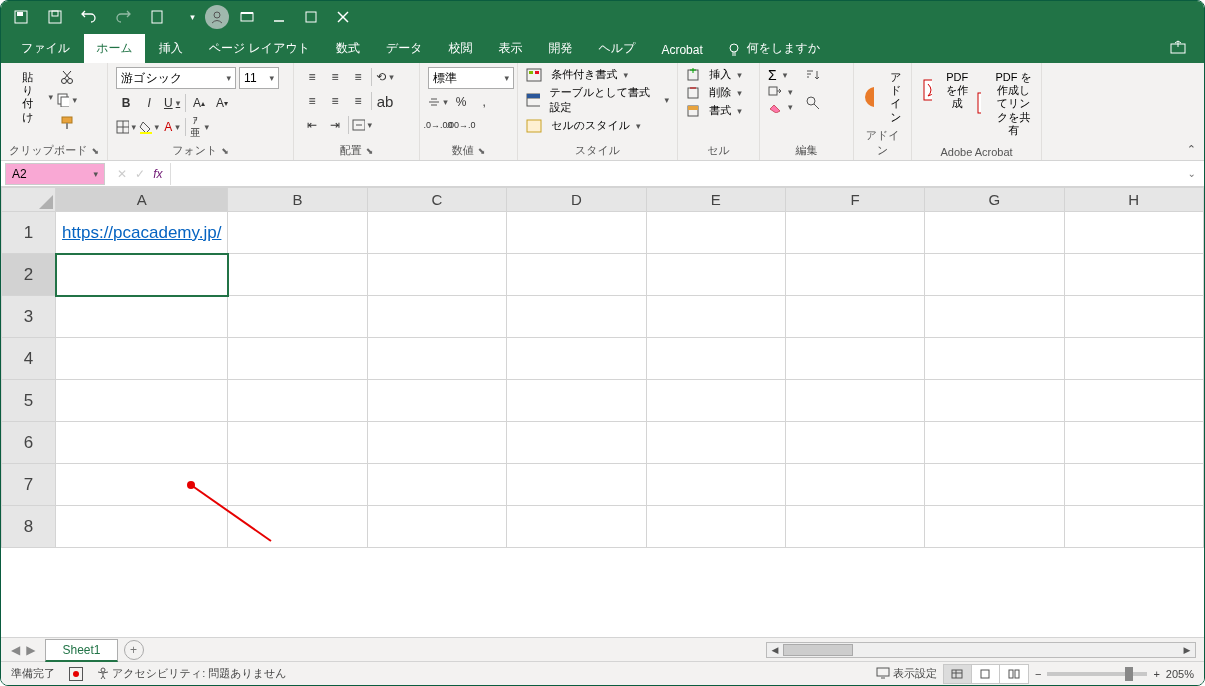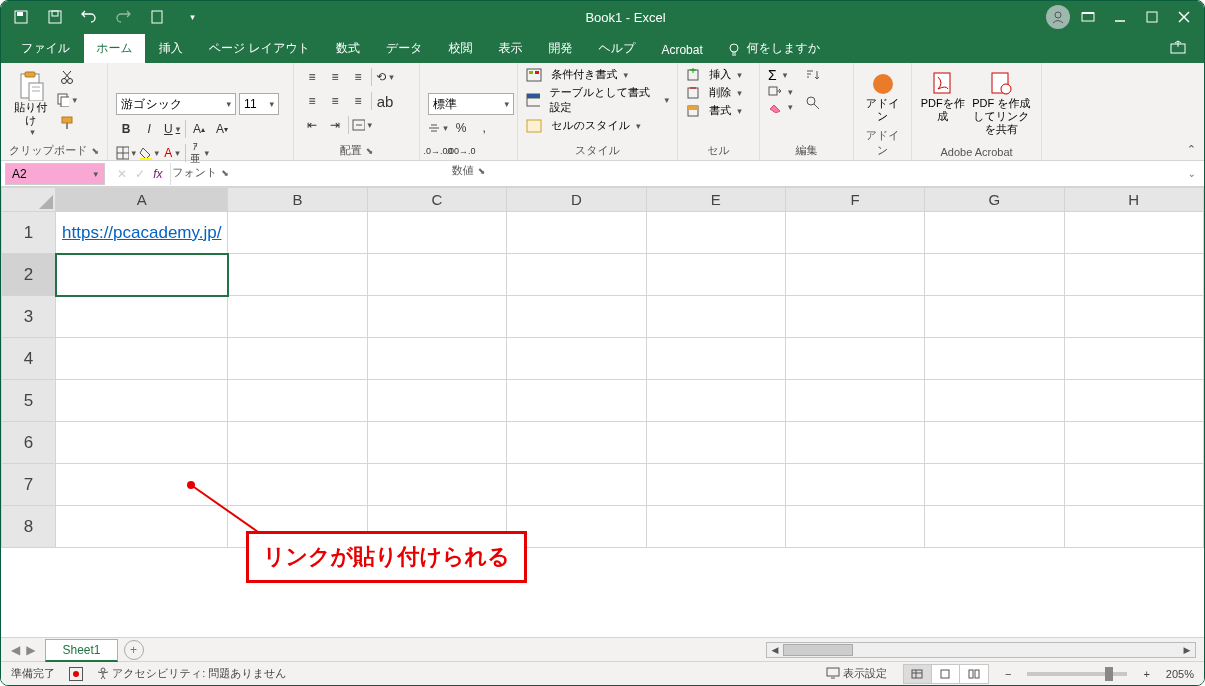--- a/index.html
+++ b/index.html
@@ -14,25 +14,25 @@
 .ribbon-tabs { background: #217346; height: 30px; display: flex; align-items: flex-end; padding: 0 8px; gap: 2px; color: #fff; }
 .ribbon-tab { padding: 6px 12px 6px; font-size: 12px; cursor: pointer; }
 .ribbon-tab.active { background: #fff; color: #217346; }
 .tell-me { display: flex; align-items: center; gap: 6px; padding: 6px 10px; }
 .share-icon { margin-left: auto; padding: 6px 10px; }
 .ribbon { background: #f3f2f1; border-bottom: 1px solid #d4d4d4; height: 98px; display: flex; position: relative; }
 .group { border-right: 1px solid #e1dfdd; padding: 4px 8px 2px; display: flex; flex-direction: column; justify-content: space-between; position: relative; }
 .group-body { display: flex; align-items: flex-start; gap: 4px; flex: 1; }
 .group-label { text-align: center; font-size: 11px; color: #555; padding-top: 2px; display: flex; align-items: center; justify-content: center; gap: 4px; }
 .dlg-launch { font-size: 9px; color: #666; }
-.big-btn { display: flex; flex-direction: column; align-items: center; justify-content: center; width: 44px; padding-top: 4px; font-size: 11px; line-height: 1.2; text-align: center; }
+.big-btn { display: flex; flex-direction: row; align-items: center; justify-content: center; width: 44px; padding-top: 4px; font-size: 11px; line-height: 1.2; text-align: center; gap: 12px; }
 .col { display: flex; flex-direction: column; gap: 3px; }
 .row { display: flex; gap: 3px; align-items: center; }
 .mini { width: 20px; height: 20px; display: flex; align-items: center; justify-content: center; border: 0; background: none; font-size: 12px; color: #333; }
-.sel { height: 22px; border: 1px solid #ababab; background: #fff; font-size: 12px; padding: 0 4px; display: flex; align-items: center; justify-content: space-between; margin-top: 26px; }
+.sel { height: 22px; border: 1px solid #ababab; background: #fff; font-size: 12px; padding: 0 4px; display: flex; align-items: center; justify-content: space-between; }
 .dd { font-size: 9px; color: #555; padding-left: 3px; }
 .collapse-rib { position: absolute; right: 8px; bottom: 4px; font-size: 11px; color: #555; }
 .formula-bar { height: 26px; border-bottom: 1px solid #d4d4d4; display: flex; align-items: center; background: #fff; }
 .namebox { width: 100px; height: 22px; border: 1px solid #ccc; margin: 0 4px; padding: 0 6px; display: flex; align-items: center; font-size: 12px; background: #f9a8d4; }
 .fx-btns { display: flex; align-items: center; gap: 8px; padding: 0 8px; color: #999; }
 .fx-btns .fx { font-style: italic; color: #701a75; }
 .fb-expand { margin-left: auto; padding: 0 8px; color: #777; font-size: 10px; }
 .grid-area { flex: 1; position: relative; overflow: hidden; background: #fff; }
 table.grid { border-collapse: collapse; table-layout: fixed; }
 .grid th, .grid td { border: 1px solid #d4d4d4; font-weight: normal; }
@@ -50,21 +50,21 @@
 .sheet-tabs { height: 24px; border-top: 1px solid #d4d4d4; display: flex; align-items: center; background: #f3f2f1; font-size: 12px; }
 .st-nav { display: flex; gap: 6px; padding: 0 10px; color: #888; }
 .st-tab { border: 1px solid #aeaeae; border-bottom: none; background: #fff; padding: 3px 16px; color: #217346; position: relative; top: 1px; }
 .st-tab.active { border-bottom: 2px solid #217346; }
 .st-add { width: 20px; height: 20px; border: 1px solid #aaa; border-radius: 50%; display: flex; align-items: center; justify-content: center; margin-left: 6px; color: #777; }
 .hscroll { flex: 1; display: flex; align-items: center; justify-content: flex-end; padding: 0 8px; }
 .hscroll-track { width: 430px; height: 16px; border: 1px solid #bbb; background: #efefef; display: flex; align-items: center; }
 .hscroll-btn { width: 16px; height: 14px; display: flex; align-items: center; justify-content: center; font-size: 9px; color: #555; }
 .hscroll-thumb { width: 70px; height: 12px; background: #cdcdcd; border: 1px solid #aaa; }
 .statusbar { height: 24px; background: #f3f2f1; border-top: 1px solid #d4d4d4; display: flex; align-items: center; font-size: 11px; color: #444; padding: 0 10px; gap: 14px; }
-.sb-right { margin-left: auto; display: flex; align-items: center; gap: 16px; }
+.sb-right { margin-left: auto; display: flex; align-items: center; gap: 6px; }
 .view-btns { display: flex; border: 1px solid #c8c8c8; }
 .view-btn { width: 28px; height: 18px; display: flex; align-items: center; justify-content: center; border-right: 1px solid #c8c8c8; background: #fff; }
 .view-btn:last-child { border-right: none; }
 .view-btn.active { background: #dcdcdc; }
 .zoom-slider { width: 100px; height: 4px; background: #c8c8c8; position: relative; }
 .zoom-slider .thumb { position: absolute; width: 8px; height: 14px; background: #888; top: -5px; left: 78px; }
 .record-icon { width: 14px; height: 14px; border: 1px solid #555; display: inline-flex; align-items: center; justify-content: center; }
 .record-icon span { width: 6px; height: 6px; background: #e60000; border-radius: 50%; }
 .sep { width: 1px; height: 18px; background: #c8c8c8; }
 </style>
@@ -97,21 +97,20 @@
             <path d="M12 7 L15 4 L12 1 M15 4 H6 A4 4 0 0 0 6 12" fill="none" stroke="#fff" stroke-width="1.3"></path>
           </svg>
         </div>
       <div class="btn">
           <svg width="14" height="14">
             <rect x="2" y="1" width="10" height="12" fill="none" stroke="#fff"></rect>
           </svg>
         </div>
       <div class="btn dd" style="font-size:9px">▾</div>
     </div>
-    <div class="title-center">Book1  -  Excel</div>
     <div class="winbtns">
       <div class="avatar">
           <svg width="14" height="14">
             <circle cx="7" cy="5" r="3" fill="none" stroke="#555"></circle>
             <path d="M2 13 Q7 8 12 13" fill="none" stroke="#555"></path>
           </svg>
         </div>
       <div class="winbtn">
           <svg width="14" height="14">
             <rect x="1" y="3" width="12" height="8" fill="none" stroke="#fff"></rect>
@@ -569,21 +568,20 @@
             <td class=""></td>
             <td class=""></td>
           </tr>
         </tbody>
       </table>
 
     <svg class="callout-line" width="260" height="90" style="left:180px;top:290px">
       <line x1="10" y1="8" x2="90" y2="64" stroke="#e60000" stroke-width="2"></line>
       <circle cx="10" cy="8" r="4" fill="#e60000"></circle>
     </svg>
-    <div class="callout-box" style="left:245px;top:344px">リンクが貼り付けられる</div>
   </div>
 
   <div class="sheet-tabs">
     <div class="st-nav">
       <span>◀</span>
       <span>▶</span>
     </div>
     <div class="st-tab active">Sheet1</div>
     <div class="st-add">+</div>
     <div class="hscroll">

